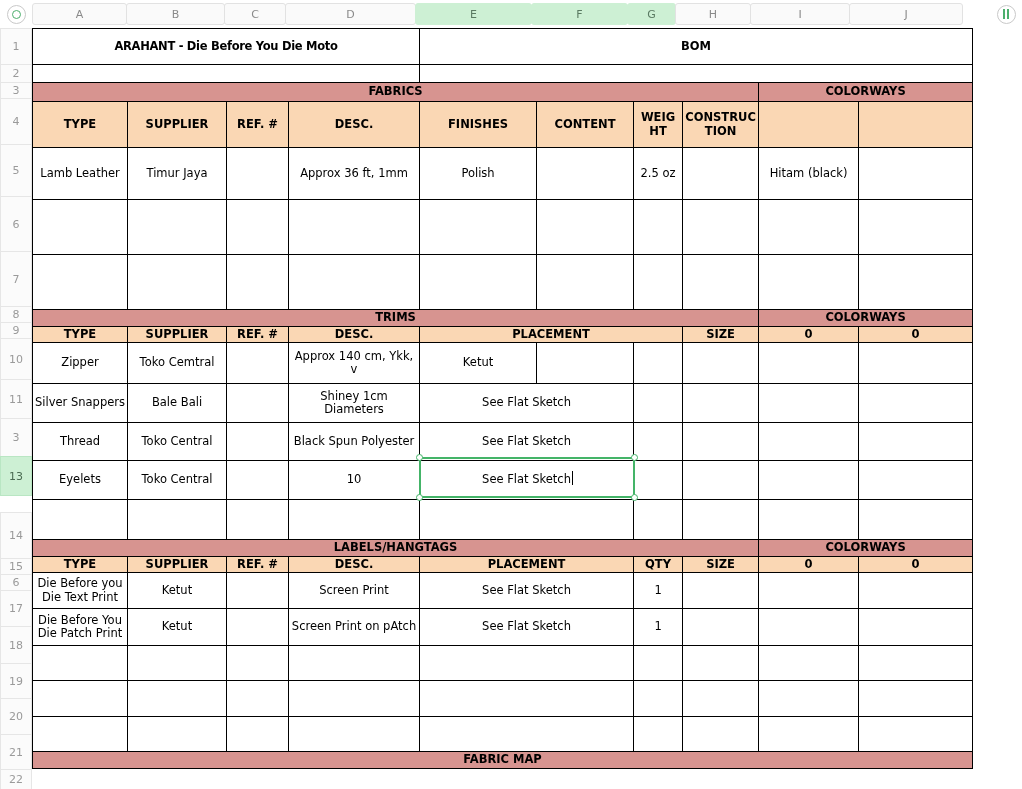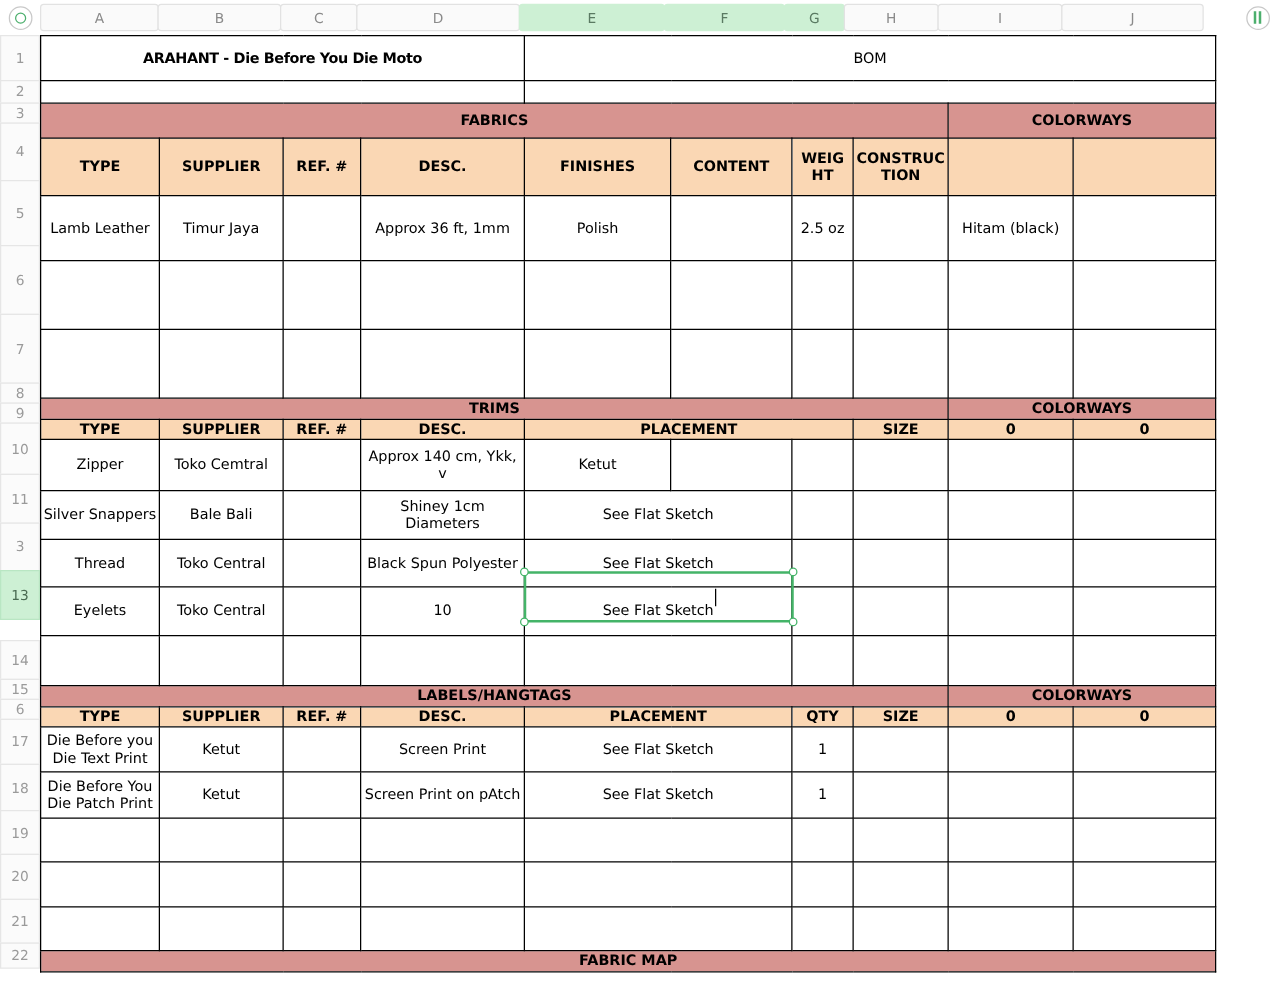--- a/index.html
+++ b/index.html
@@ -98,21 +98,21 @@
     text-align: left;
     font-family: "Liberation Sans", sans-serif;
     font-weight: bold;
     font-size: 26px;
     letter-spacing: -0.3px;
     padding-left: 6px;
   }
   td.bom {
     text-align: right;
     font-family: "Liberation Sans", sans-serif;
-    font-weight: normal;
+    font-weight: bold;
     font-size: 26px;
     padding-right: 5px;
   }
 
   
   td.section {
     background: #d79490;
     font-weight: bold;
     font-size: 12px;
     text-align: left;
@@ -206,21 +206,21 @@
       <div class="rowh" style="height: 47px;">4</div>
       <div class="rowh" style="height: 53px;">5</div>
       <div class="rowh" style="height: 56px;">6</div>
       <div class="rowh" style="height: 56px;">7</div>
       <div class="rowh" style="height: 17px;">8</div>
       <div class="rowh" style="height: 17px;">9</div>
       <div class="rowh" style="height: 42px;">10</div>
       <div class="rowh" style="height: 40px;">11</div>
       <div class="rowh" style="height: 39px;">3</div>
       <div class="rowh sel" style="height: 40px;">13</div>
-      <div class="rowh" style="height: 32px; margin-top: 16px;">14</div>
+      <div class="rowh" style="height: 47px; margin-top: 16px;">14</div>
       <div class="rowh" style="height: 17px;">15</div>
       <div class="rowh" style="height: 17px;">6</div>
       <div class="rowh" style="height: 37px;">17</div>
       <div class="rowh" style="height: 38px;">18</div>
       <div class="rowh" style="height: 36px;">19</div>
       <div class="rowh" style="height: 37px;">20</div>
       <div class="rowh" style="height: 36px;">21</div>
       <div class="rowh" style="height: 21px;">22</div>
     </div>
 
@@ -240,21 +240,21 @@
         </colgroup>
       <tbody id="tbody">
           <tr style="height: 36px;">
             <td class="title" colspan="4">ARAHANT - Die Before You Die Moto</td>
             <td class="bom" colspan="6">BOM</td>
           </tr>
           <tr style="height: 18px;">
             <td colspan="4"></td>
             <td colspan="6"></td>
           </tr>
-          <tr style="height: 28px; padding-left: 11px;">
+          <tr style="height: 19px; padding-left: 11px;">
             <td class="section" colspan="8">FABRICS</td>
             <td class="section-c" colspan="2">COLORWAYS</td>
           </tr>
           <tr style="height: 46px;">
             <td class="chead">TYPE</td>
             <td class="chead">SUPPLIER</td>
             <td class="chead">REF. #</td>
             <td class="chead">DESC.</td>
             <td class="chead">FINISHES</td>
             <td class="chead">CONTENT</td>

